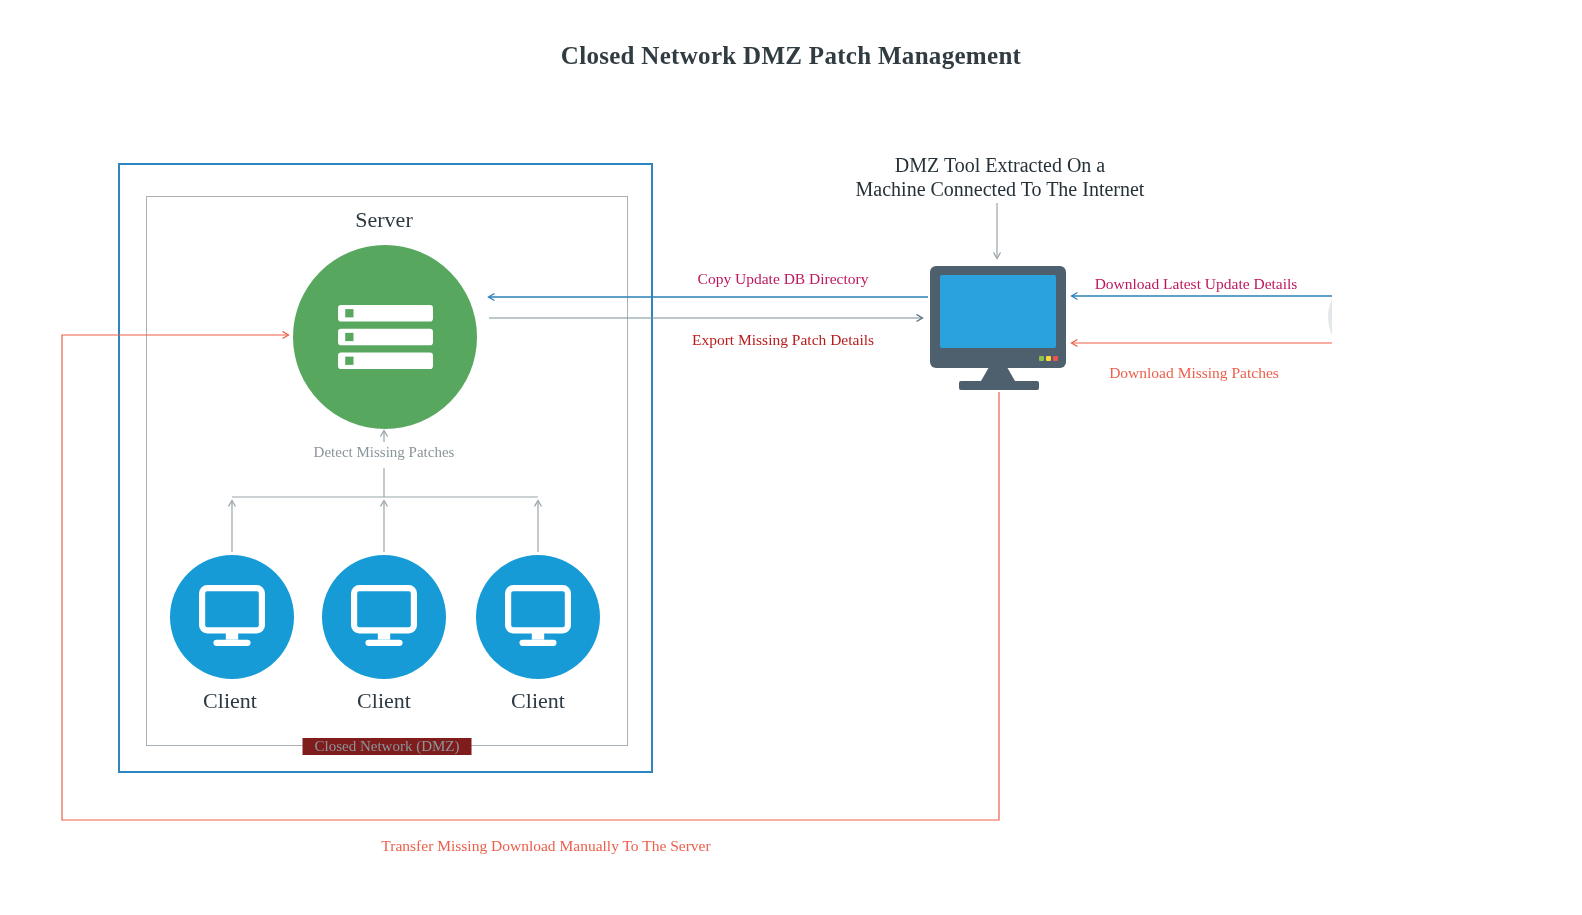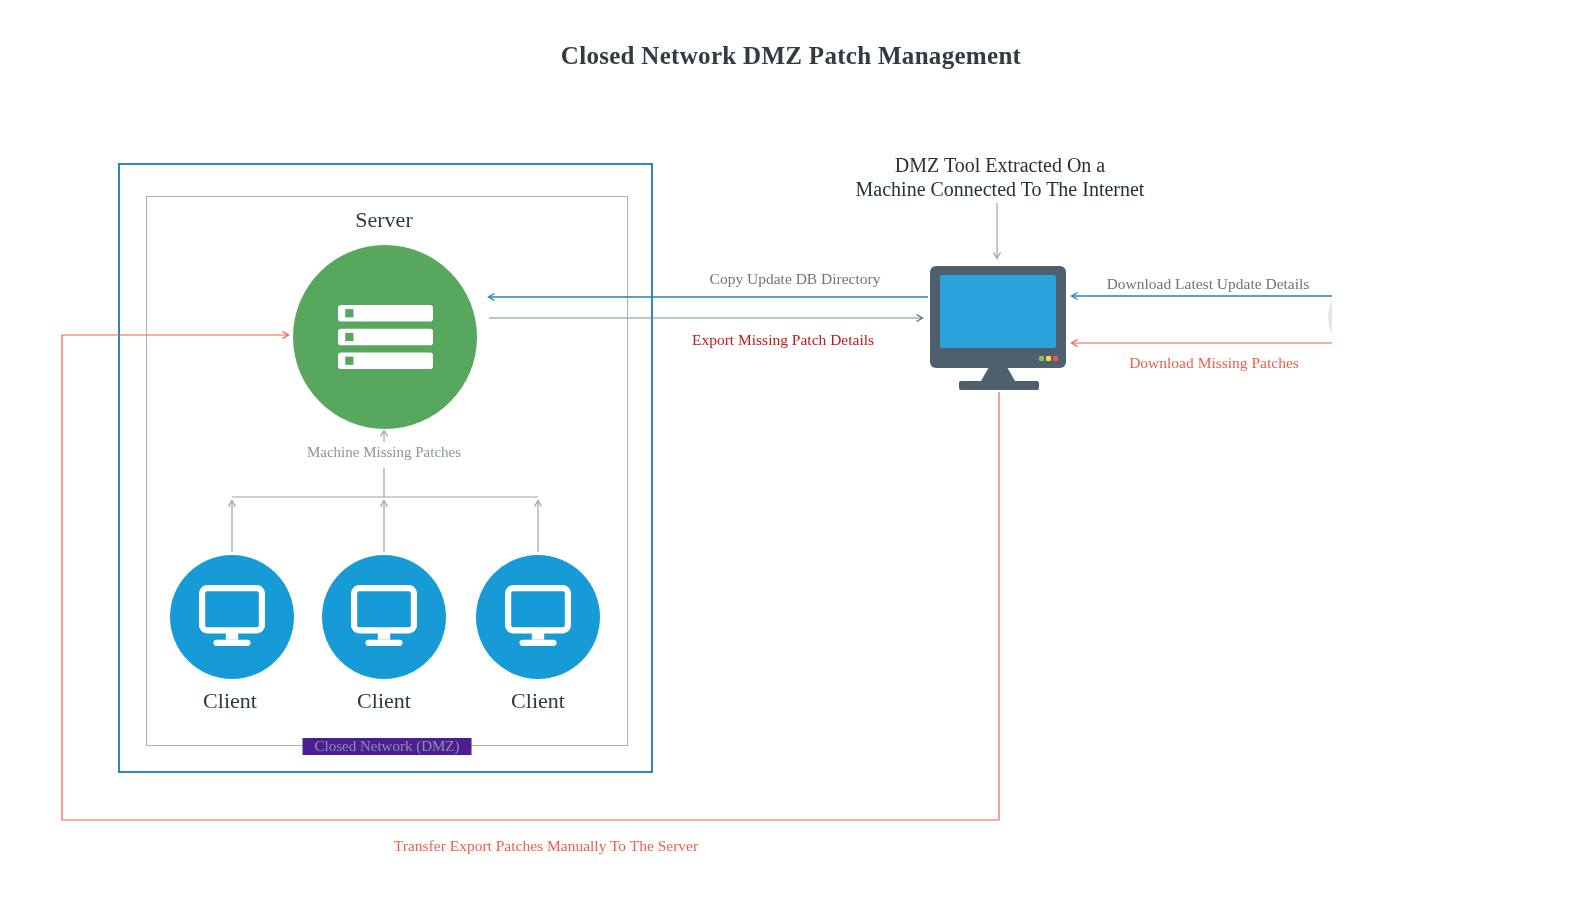--- a/index.html
+++ b/index.html
@@ -19,41 +19,41 @@
   .server-circle{left:293px;top:245px;width:184px;height:184px;border-radius:50%;
     background:#58a75f;display:flex;align-items:center;justify-content:center;}
   .detect-label{left:384px;top:444px;font-size:15px;color:#8a959c;}
 
   .client-circle{width:124px;height:124px;border-radius:50%;background:#179bd7;
     display:flex;align-items:center;justify-content:center;top:555px;}
   .client-1{left:170px;} .client-2{left:322px;} .client-3{left:476px;}
   .client-label{top:688px;font-size:22px;color:#2d3a42;}
   .clbl-1{left:230px;} .clbl-2{left:384px;} .clbl-3{left:538px;}
 
-  .boundary-label{left:387px;top:738px;font-size:15px;color:#8a959c;background:#4c1d95;padding:0 12px;}
+  .boundary-label{left:387px;top:738px;font-size:15px;color:#8a959c;background:#7f1d1d;padding:0 12px;}
 
   .dmz-caption{left:850px;top:153px;width:300px;text-align:center;font-size:20px;
     color:#263238;line-height:24px;white-space:pre-line;}
 
   .monitor-frame{left:930px;top:266px;width:136px;height:102px;background:#4e5f6d;border-radius:6px;}
   .monitor-screen{left:10px;top:9px;width:116px;height:73px;background:#2aa3dc;border-radius:2px;position:absolute;}
   .monitor-dot{position:absolute;width:5px;height:5px;bottom:7px;border-radius:1px;}
   .dot-g{right:22px;background:#8bc34a;} .dot-y{right:15px;background:#fdd835;} .dot-r{right:8px;background:#ef5350;}
   .monitor-neck{left:981px;top:368px;width:34px;height:13px;background:#4e5f6d;
     clip-path:polygon(22% 0,78% 0,100% 100%,0 100%);}
   .monitor-base{left:959px;top:381px;width:80px;height:9px;background:#4e5f6d;border-radius:2px;}
 
   .flow-label{font-size:15.5px;}
-  .blue-text{color:#737373;margin-left:12px;}
+  .blue-text{color:#be185d;}
   .red-text{color:#ed5f4c;}
   .dark-text{color:#b91c1c;}
   .lbl-copy{left:783px;top:270px;}
   .lbl-export{left:783px;top:331px;}
   .lbl-dl-latest{left:1196px;top:275px;}
-  .lbl-dl-missing{left:1194px;top:354px;margin-left:20px;}
+  .lbl-dl-missing{left:1194px;top:364px;}
   .lbl-transfer{left:546px;top:837px;}
 
   svg.overlay{position:absolute;left:0;top:0;width:1582px;height:915px;pointer-events:none;}
 </style>
 </head>
 <body>
 
 <div class="canvas">
 
   <div class="abs ctr title">Closed Network DMZ Patch Management</div>
@@ -129,21 +129,21 @@
   <div class="abs server-circle">
     <svg width="95" height="64" viewBox="0 0 92 62">
       <rect x="0" y="0" width="92" height="16" rx="3" fill="#ffffff"></rect>
       <rect x="7" y="4" width="8" height="8" fill="#58a75f"></rect>
       <rect x="0" y="23" width="92" height="16" rx="3" fill="#ffffff"></rect>
       <rect x="7" y="27" width="8" height="8" fill="#58a75f"></rect>
       <rect x="0" y="46" width="92" height="16" rx="3" fill="#ffffff"></rect>
       <rect x="7" y="50" width="8" height="8" fill="#58a75f"></rect>
     </svg>
   </div>
-  <div class="abs ctr detect-label">Machine Missing Patches</div>
+  <div class="abs ctr detect-label">Detect Missing Patches</div>
 
   <div class="abs client-circle client-1">
     <svg width="66" height="64" viewBox="0 0 64 62">
       <rect x="3" y="3" width="58" height="41" rx="5" fill="none" stroke="#fff" stroke-width="6"></rect>
       <rect x="26" y="46" width="12" height="7" fill="#fff"></rect>
       <rect x="14" y="53" width="36" height="6" rx="3" fill="#fff"></rect>
     </svg>
   </div>
   <div class="abs client-circle client-2">
     <svg width="66" height="64" viewBox="0 0 64 62">
@@ -173,15 +173,15 @@
     <div class="monitor-dot dot-y"></div>
     <div class="monitor-dot dot-r"></div>
   </div>
   <div class="abs monitor-neck"></div>
   <div class="abs monitor-base"></div>
 
   <div class="abs ctr flow-label blue-text lbl-copy">Copy Update DB Directory</div>
   <div class="abs ctr flow-label dark-text lbl-export">Export Missing Patch Details</div>
   <div class="abs ctr flow-label blue-text lbl-dl-latest">Download Latest Update Details</div>
   <div class="abs ctr flow-label red-text lbl-dl-missing">Download Missing Patches</div>
-  <div class="abs ctr flow-label red-text lbl-transfer">Transfer Export Patches Manually To The Server</div>
+  <div class="abs ctr flow-label red-text lbl-transfer">Transfer Missing Download Manually To The Server</div>
 
 </div>
 
 </body></html>

